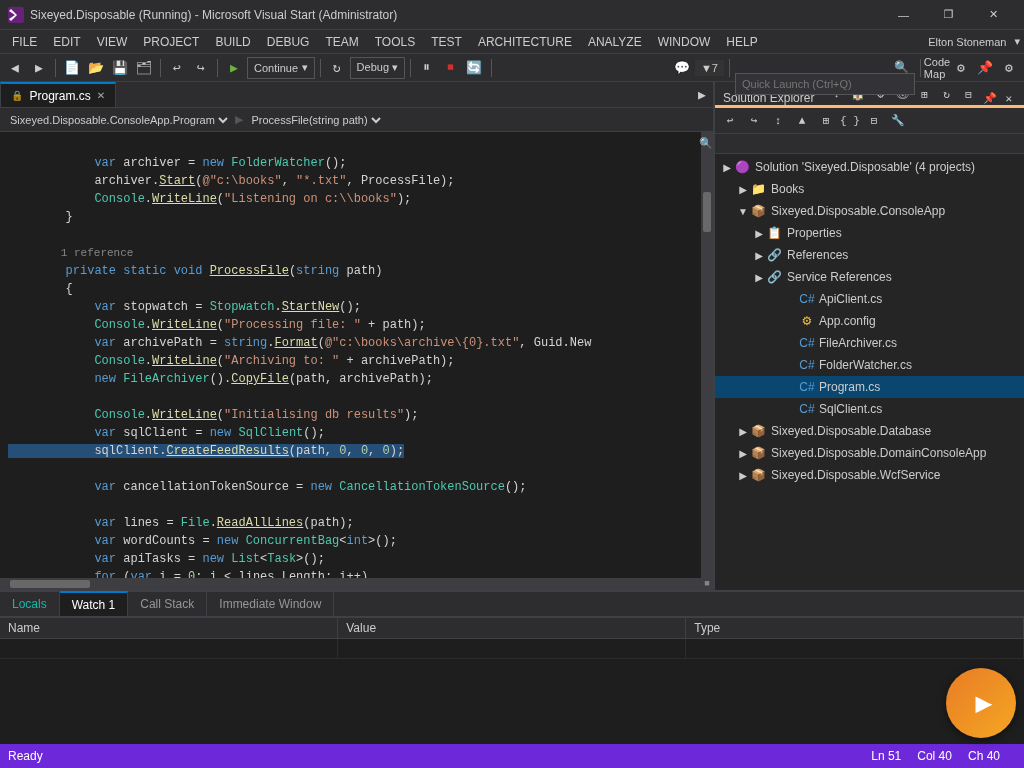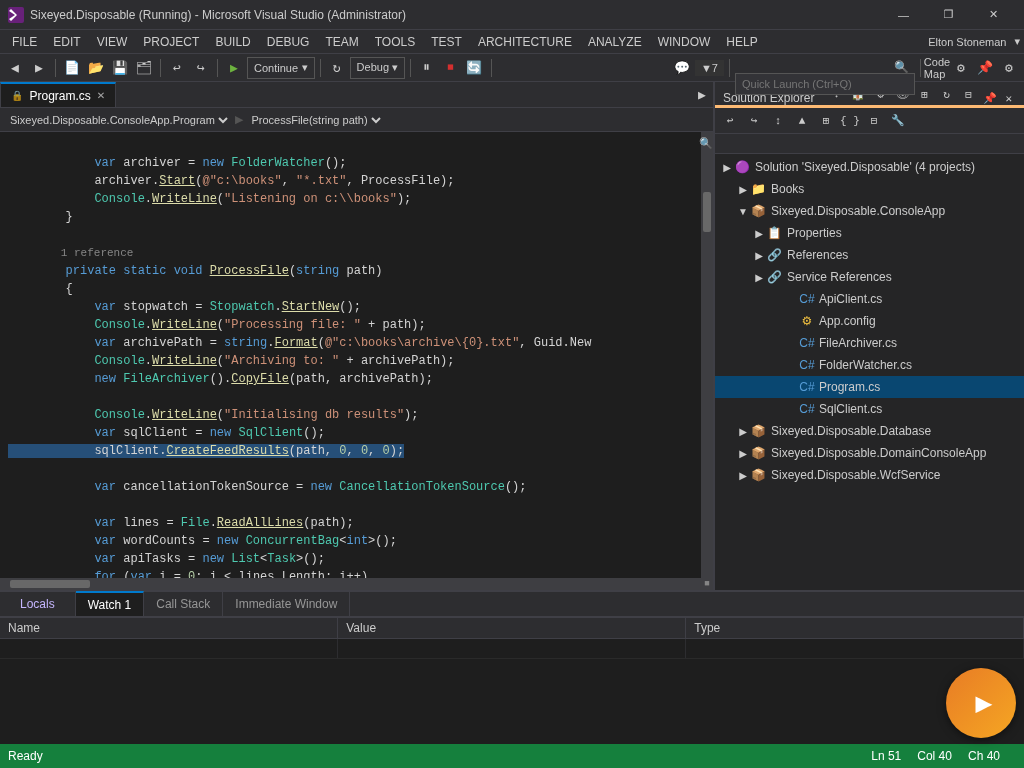--- a/index.html
+++ b/index.html
@@ -75,21 +75,21 @@
 
 <div id="app" style="width:1024px;height:768px;overflow:hidden;position:relative;">
 
   <div id="title-bar">
     <div class="app-icon">
       <svg width="14" height="14" viewBox="0 0 14 14">
           <polygon points="2,1 8,7 2,13 0,11 6,7 0,3" fill="white"></polygon>
           <polygon points="8,1 14,7 8,13 6,11 12,7 6,3" fill="#68217a"></polygon>
         </svg>
     </div>
-    <span class="title-text">Sixeyed.Disposable (Running) - Microsoft Visual Studio (Administrator)</span>
+    <span class="title-text">Sixeyed.Disposable (Running) - Microsoft Visual Start (Administrator)</span>
     <div class="win-controls">
       <div class="win-btn">—</div>
       <div class="win-btn">❐</div>
       <div class="win-btn close">✕</div>
     </div>
   </div>
 
   <div id="menu-bar">
     <div class="menu-item">FILE</div>
     <div class="menu-item">EDIT</div>
@@ -358,21 +358,21 @@
 
         </div>
 
       </div>
 
     </div>
 
     <div style="height:156px;border-top:1px solid #3f3f46;display:flex;flex-direction:column;">
 
       <div id="bottom-tabs" style="height:26px;background:#2d2d30;display:flex;align-items:flex-end;border-bottom:1px solid #3f3f46;">
-        <div class="bottom-tab" style="height:25px;padding:0 20px;display:flex;align-items:center;font-size:12px;font-family:'Segoe UI',sans-serif;cursor:pointer;color:#c4b5fd;border-right:1px solid #3f3f46;">Locals</div>
+        <div class="bottom-tab" style="height:25px;padding:0 12px;display:flex;align-items:center;font-size:12px;font-family:'Segoe UI',sans-serif;cursor:pointer;color:#14b8a6;border-right:1px solid #3f3f46;">Locals</div>
         <div class="bottom-tab active" style="height:25px;padding:0 12px;display:flex;align-items:center;font-size:12px;font-family:'Segoe UI',sans-serif;cursor:pointer;color:#ffffff;border-right:1px solid #3f3f46;background:#1e1e1e;border-top:2px solid #007acc;">Watch 1</div>
         <div class="bottom-tab" style="height:25px;padding:0 12px;display:flex;align-items:center;font-size:12px;font-family:'Segoe UI',sans-serif;cursor:pointer;color:#969696;border-right:1px solid #3f3f46;">Call Stack</div>
         <div class="bottom-tab" style="height:25px;padding:0 12px;display:flex;align-items:center;font-size:12px;font-family:'Segoe UI',sans-serif;cursor:pointer;color:#969696;border-right:1px solid #3f3f46;">Immediate Window</div>
       </div>
 
       <div id="watch-window" style="flex:1;background:#1e1e1e;overflow:hidden;">
         <table style="width:100%;border-collapse:collapse;font-size:12px;font-family:'Segoe UI',sans-serif;">
           <thead>
             <tr>
               <th style="background:#2d2d30;color:#cccccc;padding:2px 8px;text-align:left;border-right:1px solid #3f3f46;border-bottom:1px solid #3f3f46;height:20px;font-weight:normal;width:33%;">Name</th>
@@ -387,21 +387,21 @@
               <td style="padding:2px 8px;border-right:1px solid #2d2d30;border-bottom:1px solid #2a2a2a;height:20px;"></td>
             </tr>
           </tbody>
         </table>
       </div>
 
     </div>
 
   </div>
 
-  <div id="status-bar" style="position:absolute;bottom:0;left:0;right:0;background:#15803d;height:22px;display:flex;align-items:center;padding:12px 8px;gap:16px;font-size:12px;font-family:'Segoe UI',sans-serif;color:white;">
+  <div id="status-bar" style="position:absolute;bottom:0;left:0;right:0;background:#6d28d9;height:22px;display:flex;align-items:center;padding:12px 8px;gap:16px;font-size:12px;font-family:'Segoe UI',sans-serif;color:white;">
     <span>Ready</span>
     <div style="flex:1;"></div>
     <span>Ln 51</span>
     <span>Col 40</span>
     <span>Ch 40</span>
     <span></span>
   </div>
 
   <div style="position:absolute;bottom:30px;right:8px;z-index:100;">
     <div style="width:70px;height:70px;border-radius:50%;background:linear-gradient(135deg,#e87c25,#f5a623);display:flex;align-items:center;justify-content:center;box-shadow:0 2px 8px rgba(0,0,0,0.5);">

